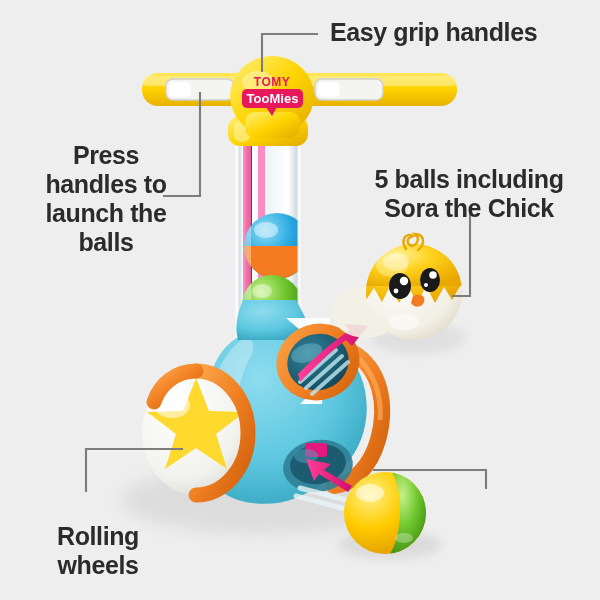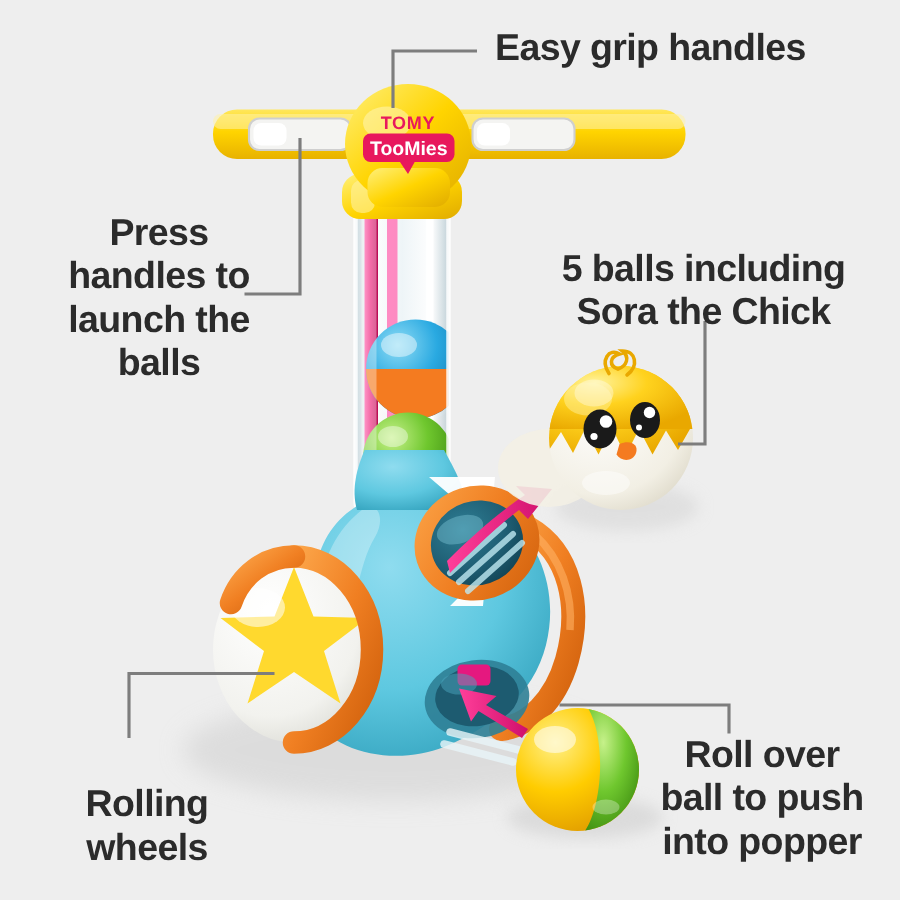--- a/index.html
+++ b/index.html
@@ -296,17 +296,14 @@
 balls</div>
 
   <div class="lbl l" style="left:330px;top:18px;width:262px;">Easy grip handles</div>
 
   <div class="lbl c" style="left:344px;top:146px;width:250px;margin-top:19px;">5 balls including
 Sora the Chick</div>
 
   <div class="lbl c" style="left:12px;top:494px;width:172px;margin-top:28px;">Rolling
 wheels</div>
 
-  <div class="lbl c" style="left:422px;top:489px;width:172px;">Roll over
-ball to push
-into popper</div>
 
 </div>
 
 </body></html>

